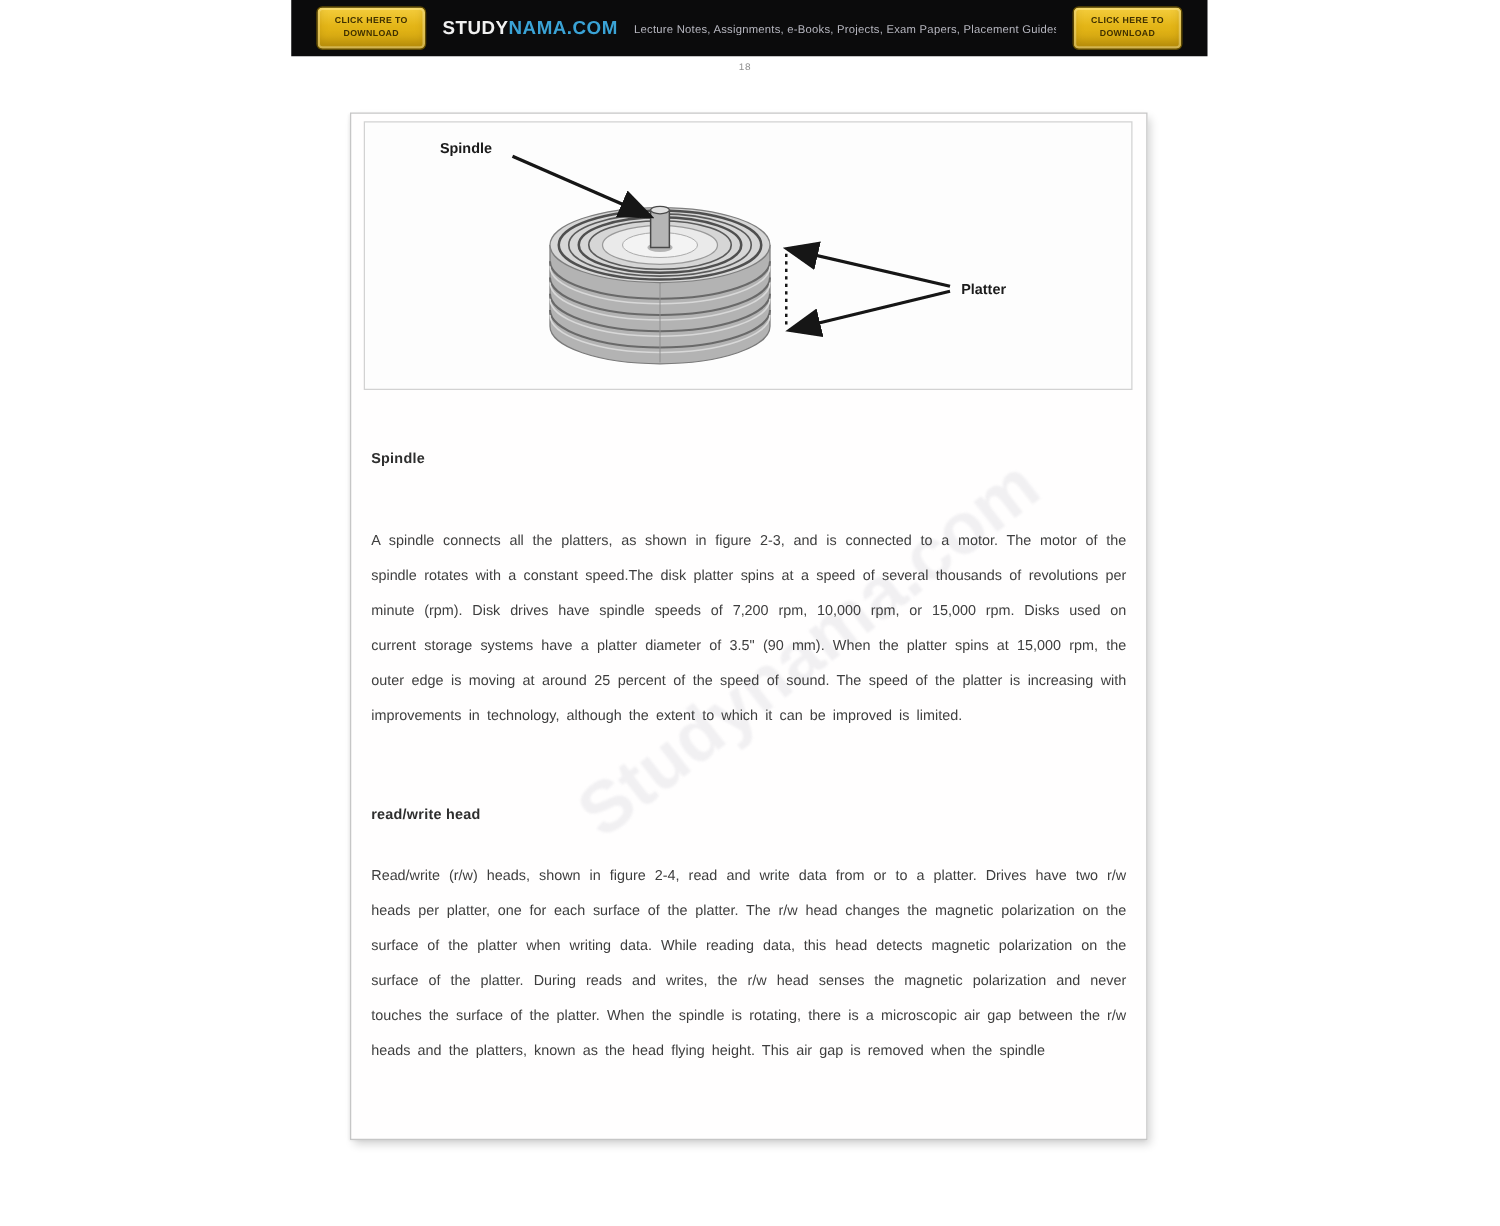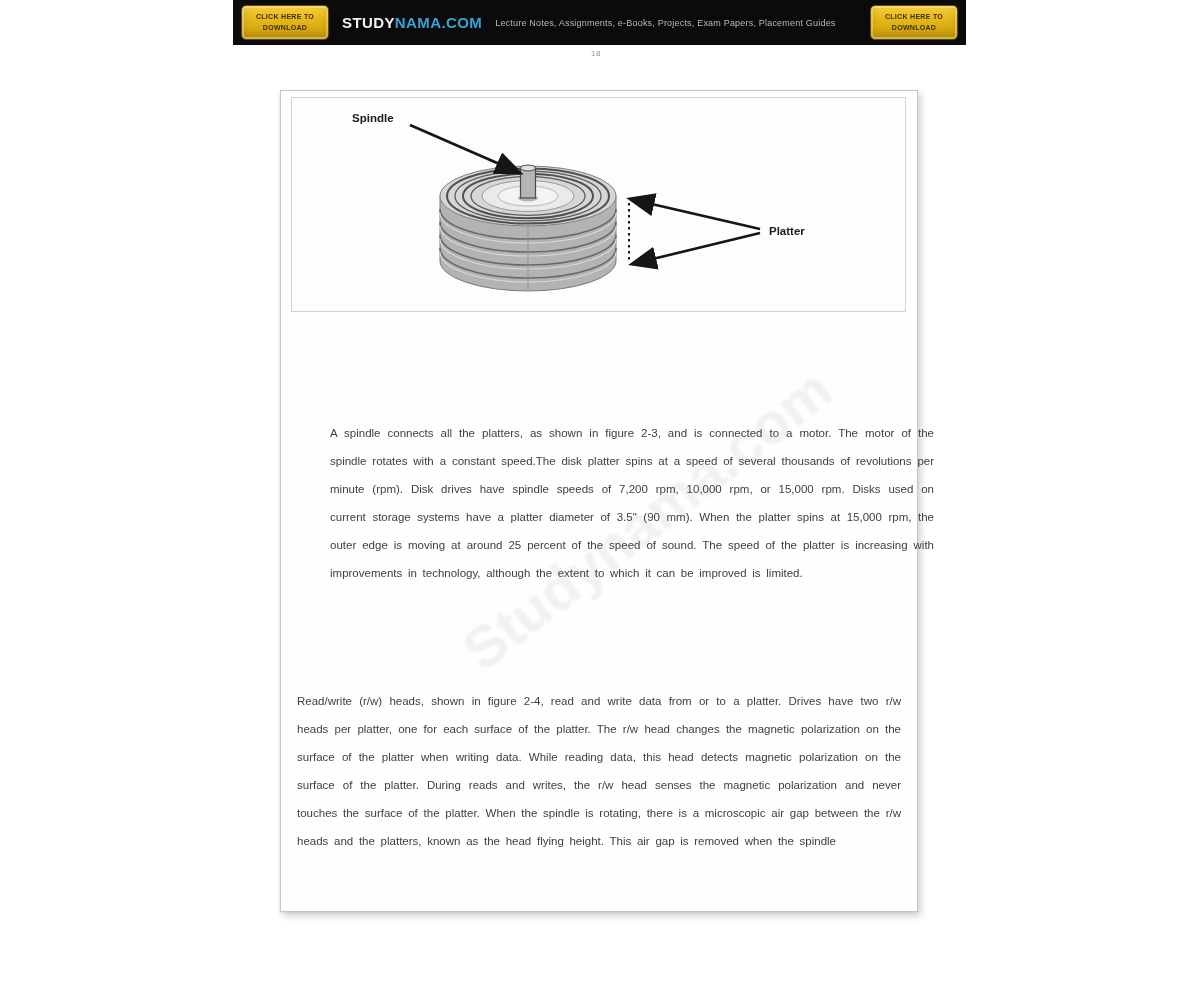--- a/index.html
+++ b/index.html
@@ -5,21 +5,21 @@
   html,body{margin:0;padding:0;background:#ffffff;}
   .screen{
     position:relative;width:1200px;height:981px;background:#ffffff;overflow:hidden;
     font-family:"Liberation Sans",sans-serif;
   }
 
   
   .banner{
     position:absolute;left:233px;top:0;width:733px;height:45px;
     background:#0b0b0c;display:flex;align-items:center;
-    padding:0 8px;box-sizing:border-box;
+    padding:0 20px;box-sizing:border-box;
   }
   .dl-btn{
     width:86px;height:33px;flex:0 0 auto;border-radius:5px;cursor:pointer;
     background:linear-gradient(180deg,#f5ce3e 0%,#e3b517 45%,#d2a40e 100%);
     border:1px solid #5f4a00;
     box-shadow:inset 0 0 0 2px rgba(255,244,190,.38), inset 0 -6px 8px rgba(120,85,0,.35);
     display:flex;flex-direction:column;align-items:center;justify-content:center;
     color:#3f3000;font-weight:bold;font-size:7px;line-height:1.5;letter-spacing:.3px;
     text-align:center;filter:blur(.2px);
   }
@@ -59,21 +59,21 @@
   .doc-heading{
     position:absolute;left:16px;width:604px;
     font-size:11.5px;font-weight:bold;color:#2e2e2e;filter:blur(.3px);letter-spacing:.2px;
   }
   .doc-para{
     position:absolute;left:16px;width:604px;
     font-size:11.5px;line-height:28px;color:#3e3e3e;text-align:justify;
     word-spacing:2.5px;filter:blur(.35px);
   }
   .h-spindle{top:270px;}
-  .p-spindle{top:328px;margin-left:33px;}
+  .p-spindle{top:328px;}
   .h-rw{top:555px;}
   .p-rw{top:596px;}
 </style>
 </head>
 <body>
 
 <div class="screen">
 
   <div class="banner">
     <div class="dl-btn">
@@ -142,18 +142,20 @@
           <text x="477" y="137">Platter</text>
           <line x1="468" y1="131" x2="338" y2="101" stroke="#141414" stroke-width="2.6" marker-end="url(#ah)"></line>
           <line x1="468" y1="135" x2="340" y2="166" stroke="#141414" stroke-width="2.6" marker-end="url(#ah)"></line>
           <line x1="337" y1="105" x2="337" y2="163" stroke="#141414" stroke-width="2" stroke-dasharray="2.5 3.5"></line>
         </g>
       </svg>
     </div>
 
     <div class="watermark">Studynama.com</div>
 
+    <div class="doc-heading h-spindle">Spindle</div>
     <div class="doc-para p-spindle">A spindle connects all the platters, as shown in figure 2-3, and is connected to a motor. The motor of the spindle rotates with a constant speed.The disk platter spins at a speed of several thousands of revolutions per minute (rpm). Disk drives have spindle speeds of 7,200 rpm, 10,000 rpm, or 15,000 rpm. Disks used on current storage systems have a platter diameter of 3.5" (90 mm). When the platter spins at 15,000 rpm, the outer edge is moving at around 25 percent of the speed of sound. The speed of the platter is increasing with improvements in technology, although the extent to which it can be improved is limited.</div>
 
+    <div class="doc-heading h-rw">read/write head</div>
     <div class="doc-para p-rw">Read/write (r/w) heads, shown in figure 2-4, read and write data from or to a platter. Drives have two r/w heads per platter, one for each surface of the platter. The r/w head changes the magnetic polarization on the surface of the platter when writing data. While reading data, this head detects magnetic polarization on the surface of the platter. During reads and writes, the r/w head senses the magnetic polarization and never touches the surface of the platter. When the spindle is rotating, there is a microscopic air gap between the r/w heads and the platters, known as the head flying height. This air gap is removed when the spindle</div>
 
   </div>
 </div>
 
 </body></html>

